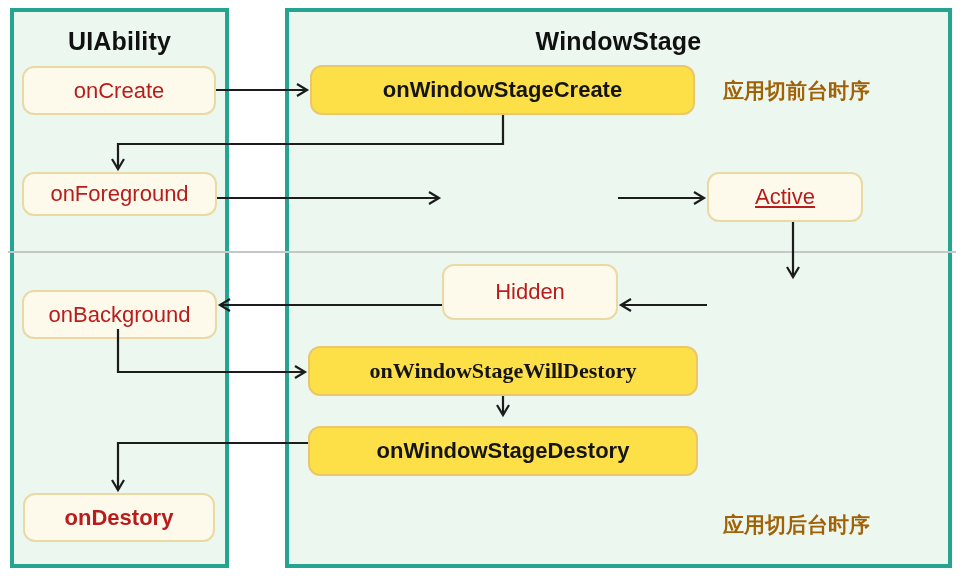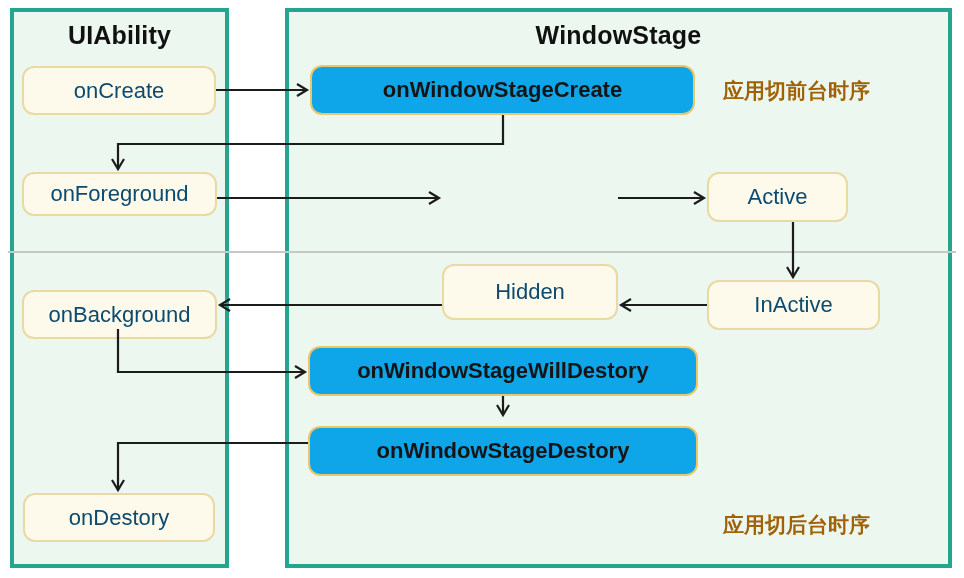--- a/index.html
+++ b/index.html
@@ -8,48 +8,48 @@
     font-family:"Liberation Sans","DejaVu Sans",sans-serif;
     color:#1b1b1b;overflow:hidden;
   }
   .panel{
     position:absolute;top:8px;height:560px;box-sizing:border-box;
     background:#ebf7ef;border:4px solid #25a58f;z-index:1;
   }
   .panel.left{left:10px;width:219px;}
   .panel.right{left:285px;width:667px;}
   .panel-title{
-    text-align:center;padding-top:9px;font-size:25px;font-weight:700;color:#111;
+    text-align:center;padding-top:15px;font-size:25px;font-weight:700;color:#111;
     letter-spacing:0.2px;
   }
   .divider{
     position:absolute;left:8px;top:251px;width:948px;height:2px;
     background:#c6c8c7;z-index:2;
   }
   .node{
     position:absolute;box-sizing:border-box;z-index:3;
     background:#fdfaec;border:2px solid #ebd9a4;border-radius:12px;
     display:flex;align-items:center;justify-content:center;
-    font-size:22px;color:#0c4a6e;
+    font-size:22px;color:#b91c1c;
   }
   .node.hl{
-    background:#0ea5e9;border-color:#eac76a;font-weight:700;color:#151515;
+    background:#fde047;border-color:#eac76a;font-weight:700;color:#151515;
   }
   
   #n-oncreate      {left:22px;top:66px;width:194px;height:49px;}
   #n-onforeground  {left:22px;top:172px;width:195px;height:44px;}
   #n-onbackground  {left:22px;top:280px;width:195px;height:49px;margin-top:10px;}
-  #n-ondestory     {left:23px;top:493px;width:192px;height:49px;}
+  #n-ondestory     {left:23px;top:493px;width:192px;height:49px;font-weight:bold;}
   
   #n-onwscreate    {left:310px;top:65px;width:385px;height:50px;}
   #n-shown         {left:442px;top:172px;width:176px;height:50px;}
-  #n-active        {left:707px;top:172px;width:141px;height:50px;}
+  #n-active        {left:707px;top:172px;width:156px;height:50px;text-decoration:underline;}
   #n-hidden        {left:442px;top:264px;width:176px;height:56px;}
   #n-inactive      {left:707px;top:280px;width:173px;height:50px;}
-  #n-onwswilldestory{left:308px;top:346px;width:390px;height:50px;}
+  #n-onwswilldestory{left:308px;top:346px;width:390px;height:50px;font-family:Liberation Serif, serif;}
   #n-onwsdestory   {left:308px;top:418px;width:390px;height:50px;margin-top:8px;}
   .annotation{
     position:absolute;font-size:21px;font-weight:700;color:#a16207;z-index:3;
     font-family:Liberation Sans, sans-serif;
   }
   #ann-front{left:723px;top:77px;}
   #ann-back {left:723px;top:511px;}
   #arrow-layer{
     position:absolute;left:0;top:0;width:964px;height:578px;z-index:5;
     pointer-events:none;
@@ -72,21 +72,20 @@
   <div class="divider"></div>
 
   <div class="node" id="n-oncreate">onCreate</div>
   <div class="node" id="n-onforeground">onForeground</div>
   <div class="node" id="n-onbackground">onBackground</div>
   <div class="node" id="n-ondestory">onDestory</div>
 
   <div class="node hl" id="n-onwscreate">onWindowStageCreate</div>
   <div class="node" id="n-active">Active</div>
   <div class="node" id="n-hidden">Hidden</div>
-  <div class="node" id="n-inactive">InActive</div>
   <div class="node hl" id="n-onwswilldestory">onWindowStageWillDestory</div>
   <div class="node hl" id="n-onwsdestory">onWindowStageDestory</div>
 
   <div class="annotation" id="ann-front">应用切前台时序</div>
   <div class="annotation" id="ann-back">应用切后台时序</div>
 
   <svg id="arrow-layer" viewBox="0 0 964 578" xmlns="http://www.w3.org/2000/svg">
     <defs>
       <marker id="ah" markerUnits="userSpaceOnUse" markerWidth="16" markerHeight="16" refX="12" refY="7" orient="auto">
         <path d="M2,1 L12,7 L2,13" fill="none" stroke="#1c1c1c" stroke-width="2.2"></path>

